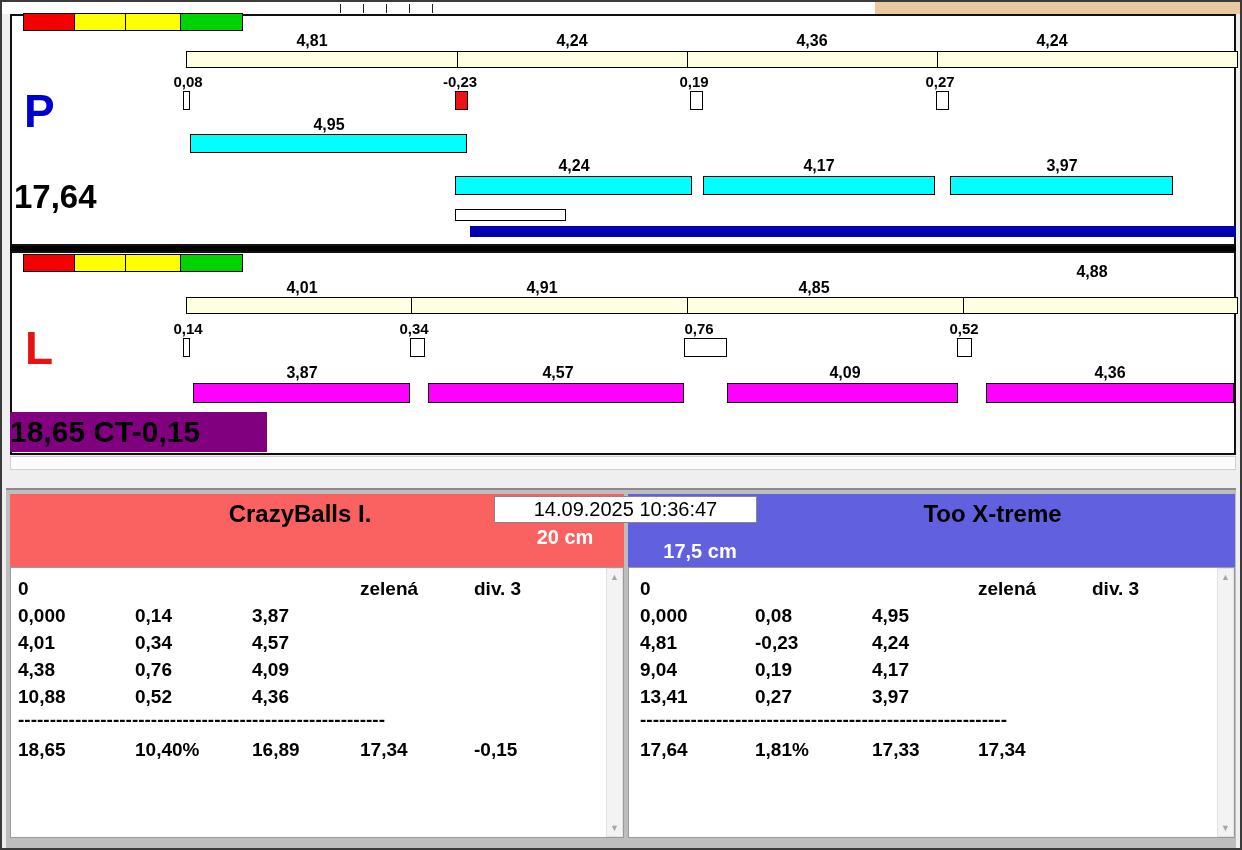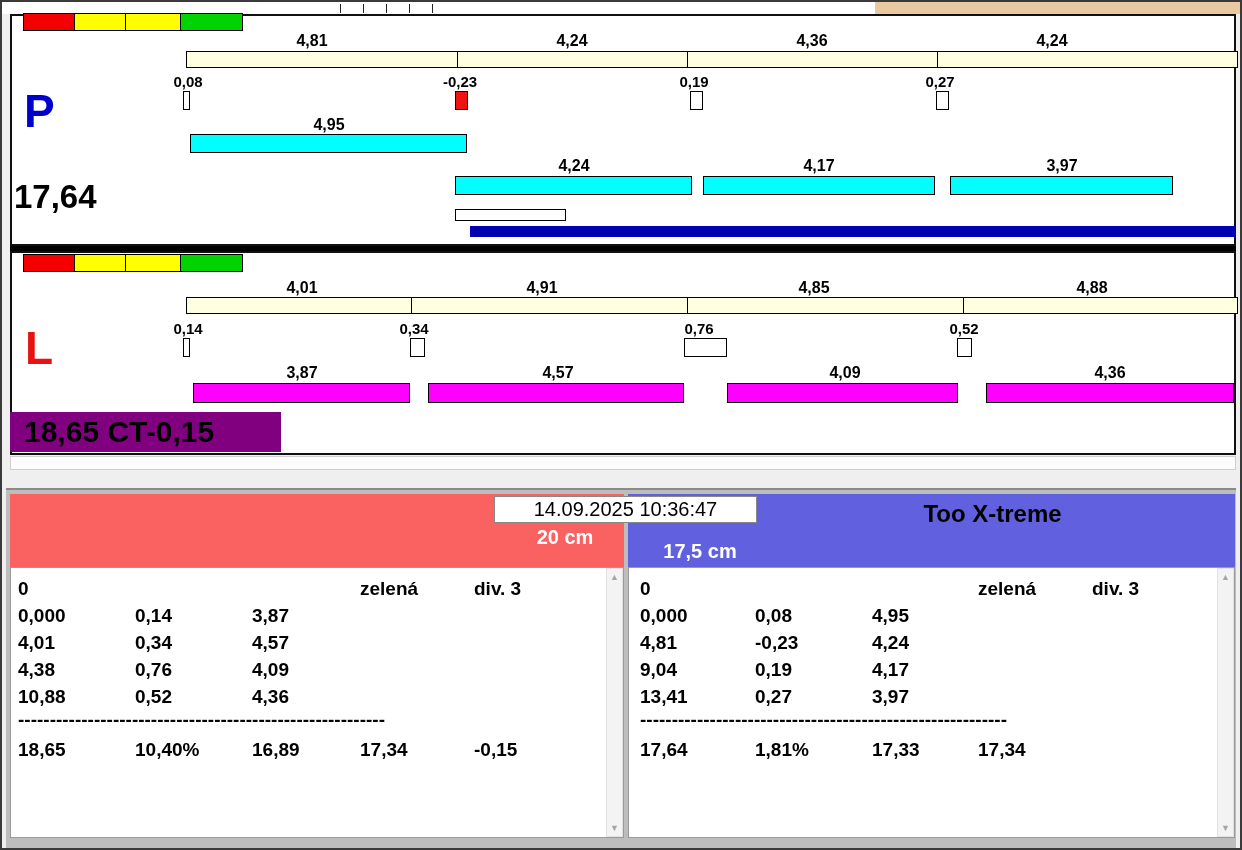--- a/index.html
+++ b/index.html
@@ -10,21 +10,21 @@
   .light{position:absolute;height:18px;border:1px solid #000;box-sizing:border-box}
   .lbl{position:absolute;font-weight:700;color:#000;text-align:center}
   .f16{font-size:16px;width:100px}
   .f15{font-size:15px;width:80px}
   .bar{position:absolute;border:1px solid #000;box-sizing:border-box}
   .nob{border:none}
   .tick{position:absolute;top:0;bottom:0;width:1px;background:#000}
   .crossbox{position:absolute;height:19px;border:1px solid #000;box-sizing:border-box;background:#fff}
   .letter{position:absolute;font-weight:700;font-size:46px;line-height:1}
   .big{position:absolute;font-weight:700;font-size:33px;line-height:1;color:#000}
-  .totalbox{position:absolute;display:flex;align-items:center;padding-left:14px;font-weight:700;font-size:30px;color:#000}
+  .totalbox{position:absolute;display:flex;align-items:center;padding-left:0;font-weight:700;font-size:30px;color:#000}
   .cell{position:absolute;font-weight:700;font-size:19px;color:#000;white-space:pre}
   .area{position:absolute;background:#fff;border:1px solid #9a9a9a;box-sizing:border-box}
   .sb{position:absolute;width:17px;background:#f3f3f3;border:1px solid #e2e2e2;box-sizing:border-box}
   .sb-btn{position:absolute;left:0;right:0;height:16px;color:#a6a6a6;font-size:9px;line-height:16px;text-align:center;cursor:default}
   .hdr{position:absolute;box-sizing:border-box}
   .hname{position:absolute;font-weight:700;font-size:24px;color:#000;text-align:center}
   .hmem{position:absolute;font-weight:700;font-size:17px;color:#fff;text-align:center}
   .hcm{position:absolute;font-weight:700;font-size:20px;color:#fff;text-align:center}
   .datetime{position:absolute;background:#fff;border:1px solid #888;box-sizing:border-box;font-size:20px;color:#000;text-align:center;line-height:25px;font-weight:400}
   .ttick{position:absolute;top:2px;width:1px;height:9px;background:#222}
@@ -93,21 +93,21 @@
   <div class="panel" style="left:8px;top:249px;width:1226px;height:204px"></div>
 
   <div class="light" style="left: 21px; top: 252px; width: 52px; background: rgb(245, 0, 0);"></div>
   <div class="light" style="left: 72px; top: 252px; width: 52px; background: rgb(255, 255, 0);"></div>
   <div class="light" style="left: 123px; top: 252px; width: 56px; background: rgb(255, 255, 0);"></div>
   <div class="light" style="left: 178px; top: 252px; width: 63px; background: rgb(0, 211, 0);"></div>
 
   <div class="lbl f16" style="left:250px;top:277px">4,01</div>
   <div class="lbl f16" style="left:490px;top:277px">4,91</div>
   <div class="lbl f16" style="left:762px;top:277px">4,85</div>
-  <div class="lbl f16" style="left:1040px;top:277px">4,88</div>
+  <div class="lbl f16" style="left:1040px;top:261px">4,88</div>
 
   <div class="bar" style="left: 184px; top: 295px; width: 1052px; height: 17px; background: rgb(255, 255, 226);">
     <div class="tick" style="left:224px"></div>
     <div class="tick" style="left:500px"></div>
     <div class="tick" style="left:776px"></div>
   </div>
 
   <div class="lbl f15" style="left:146px;top:318px">0,14</div>
   <div class="lbl f15" style="left:372px;top:318px">0,34</div>
   <div class="lbl f15" style="left:657px;top:318px">0,76</div>
@@ -134,20 +134,21 @@
     <span>18,65 CT-0,15</span>
   </div>
 
   <div class="abs" style="left:8px;top:454px;width:1226px;height:14px;background:#fcfcfc;border:1px solid #cfcfcf;box-sizing:border-box"></div>
 
   <div class="abs" style="left:4px;top:486px;width:1230px;height:358px;background:#bdbdbd;border-top:2px solid #8a8a8a"></div>
 
   <div class="hdr" style="left: 8px; top: 492px; width: 614px; height: 73px; background: rgb(250, 97, 97);"></div>
   <div class="hdr" style="left: 626px; top: 492px; width: 607px; height: 73px; background: rgb(97, 97, 224);"></div>
 
+  <div class="hname" style="left:58px;top:498px;width:480px">CrazyBalls I.</div>
   <div class="hcm" style="left:503px;top:524px;width:120px">20 cm</div>
 
   <div class="hname" style="left:758px;top:498px;width:465px">Too X-treme</div>
   <div class="hcm" style="left:638px;top:538px;width:120px">17,5 cm</div>
 
   <div class="datetime" style="left:492px;top:494px;width:263px;height:27px">14.09.2025 10:36:47</div>
 
   <div class="area" style="left:8px;top:565px;width:614px;height:271px"></div>
   <div class="area" style="left:626px;top:565px;width:607px;height:271px"></div>
 

